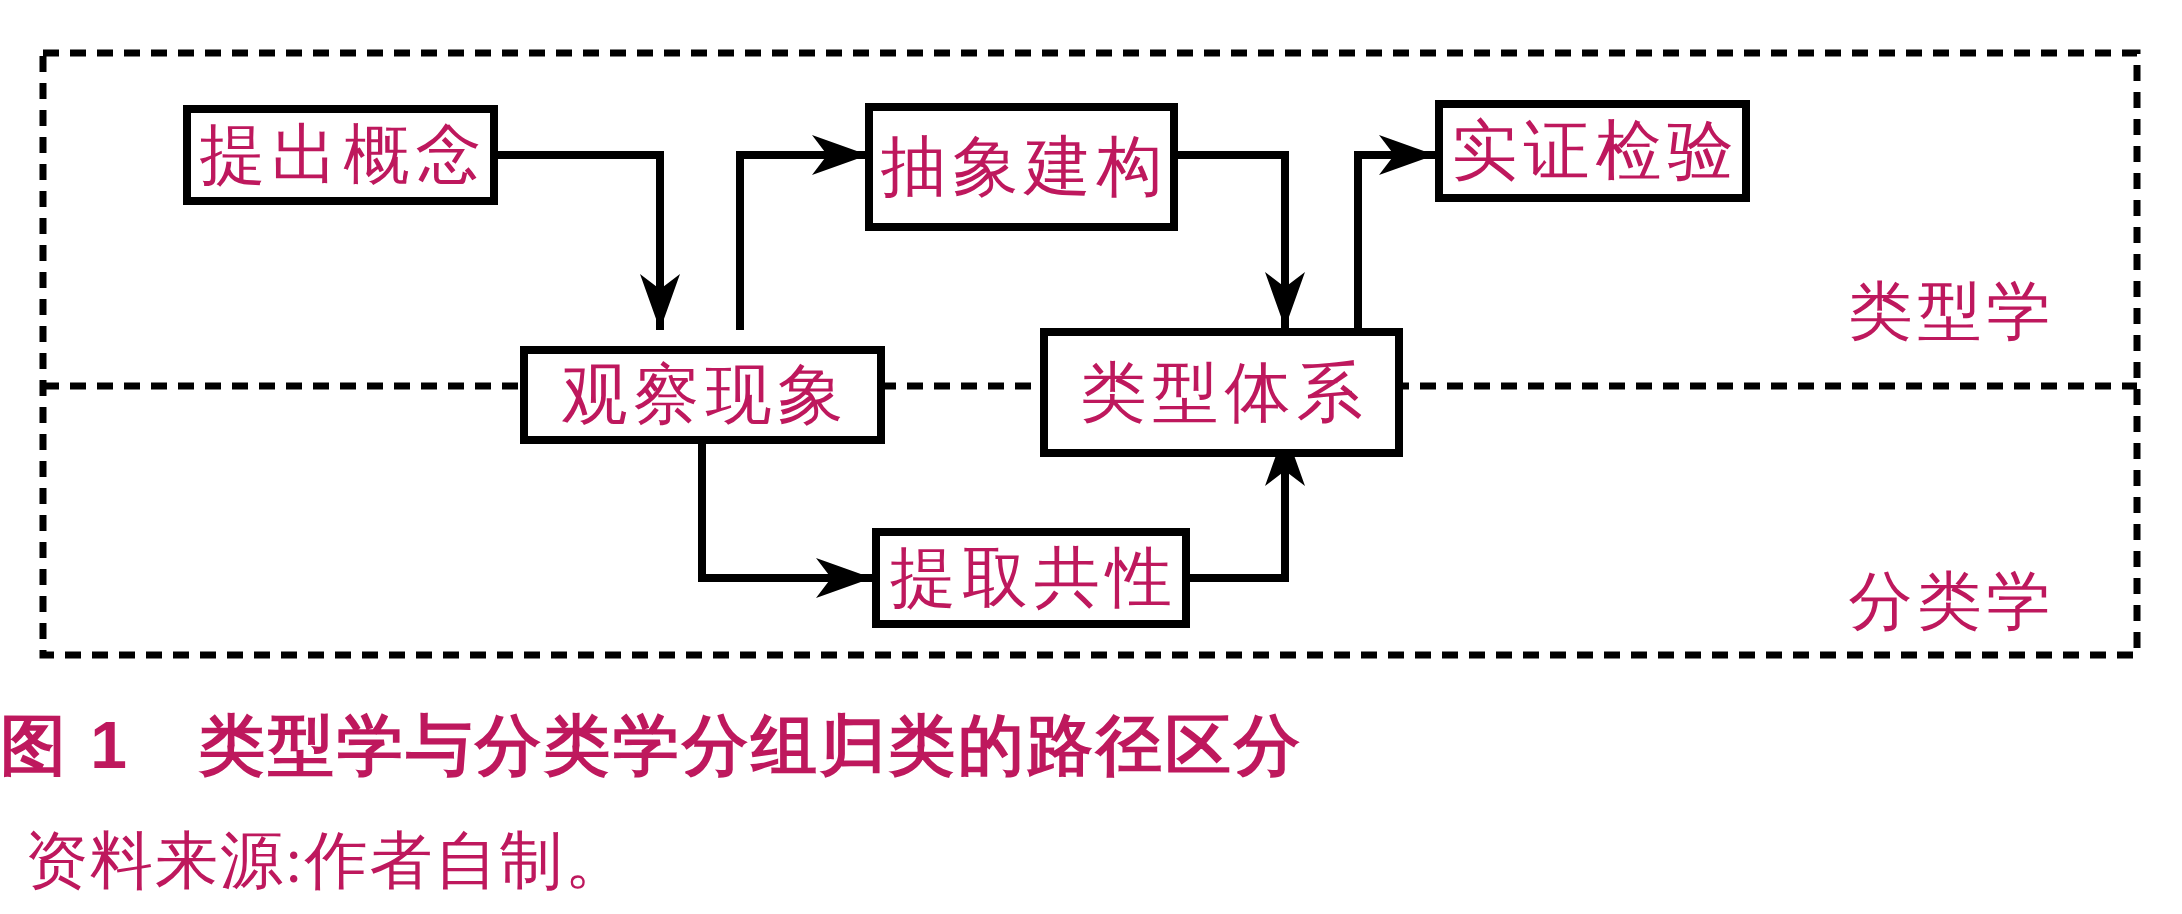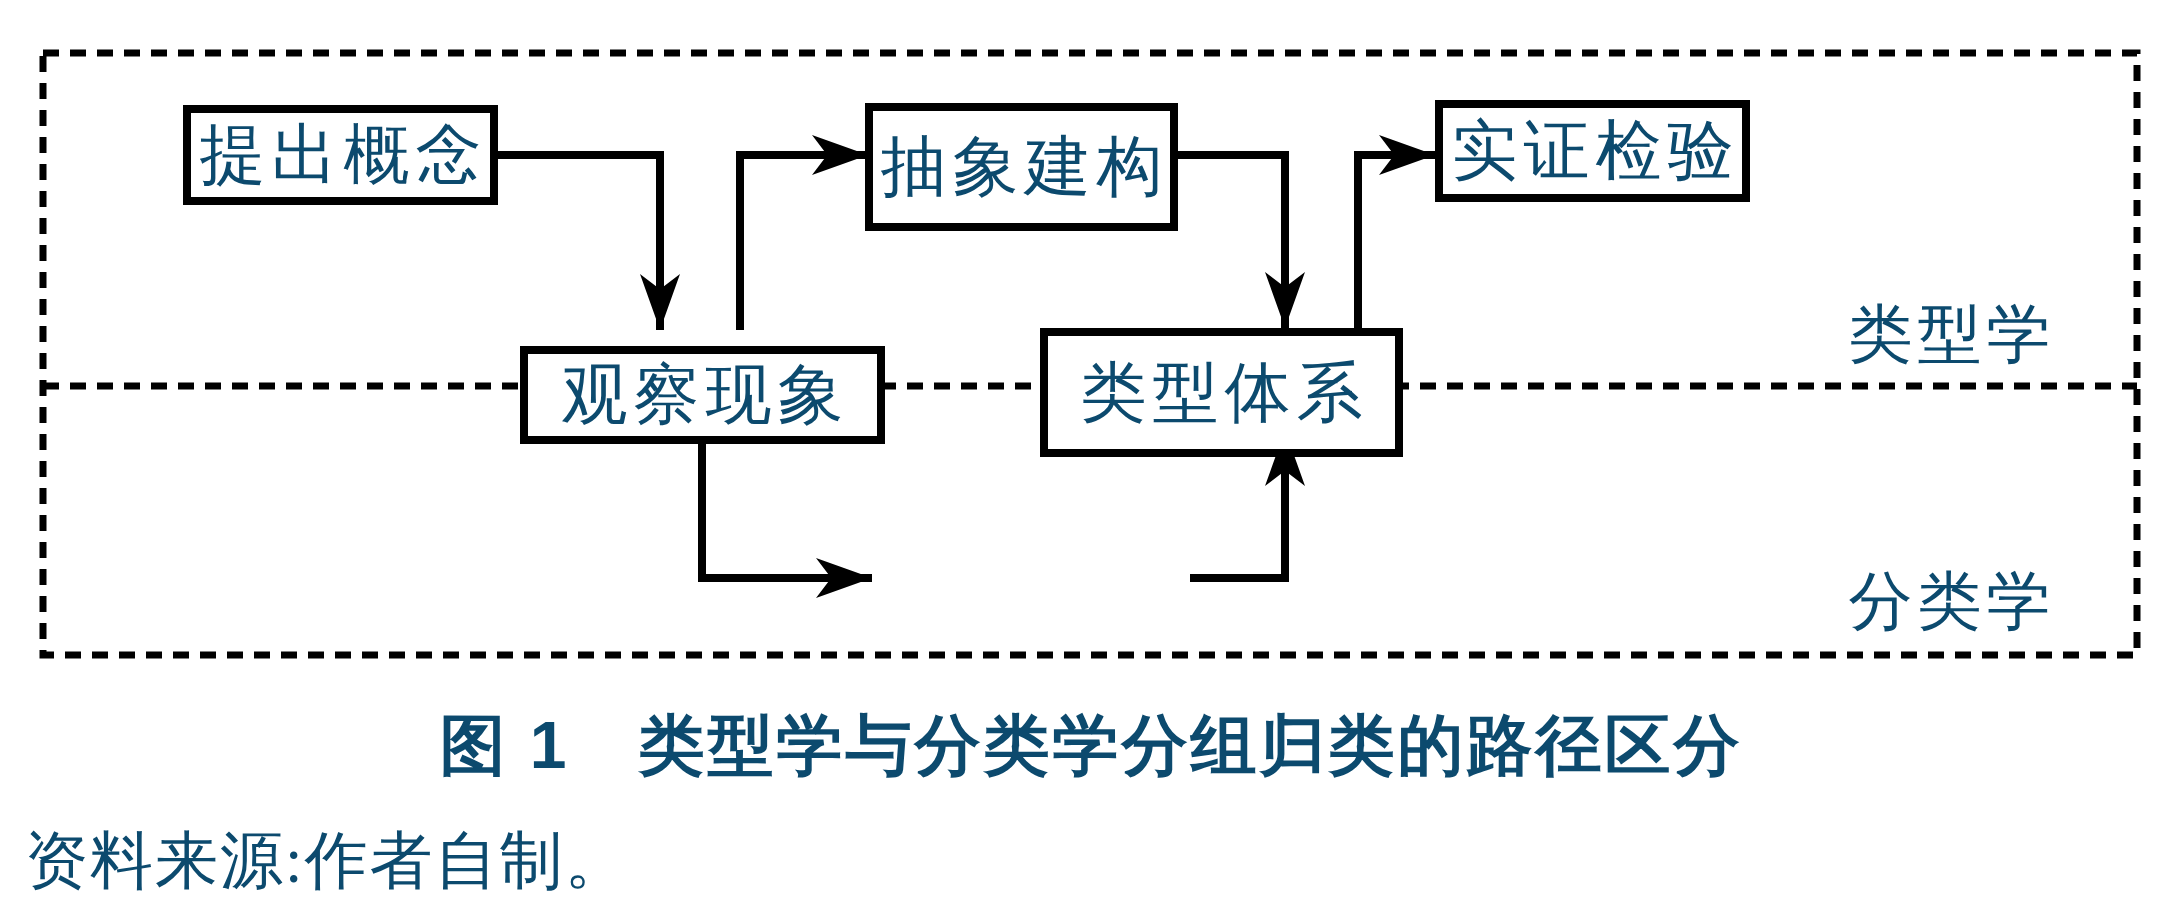--- a/index.html
+++ b/index.html
@@ -6,21 +6,21 @@
     margin: 0;
     padding: 0;
     background: #ffffff;
   }
   #stage {
     position: relative;
     width: 2182px;
     height: 914px;
     background: #ffffff;
     font-family: "Liberation Serif", "DejaVu Serif", serif;
-    color: #0c4a6e;
+    color: #be185d;
     overflow: hidden;
   }
   #wires {
     position: absolute;
     left: 0; top: 0;
     width: 2182px;
     height: 914px;
     z-index: 1;
   }
   .node {
@@ -45,29 +45,28 @@
   .node-commonality { left: 872px;  top: 528px; width: 318px; height: 100px; }
   .region-label {
     position: absolute;
     z-index: 2;
     width: 260px;
     text-align: center;
     font-size: 64px;
     letter-spacing: 5px;
     white-space: nowrap;
   }
-  .region-typology { left: 1822px; top: 291px; }
+  .region-typology { left: 1822px; top: 268px; }
   .region-taxonomy { left: 1822px; top: 558px; font-family: Liberation Serif, serif; }
   .caption {
     position: absolute;
     z-index: 2;
     left: 0;
     top: 701px;
     width: 2182px;
-    text-align: center;
     font-family: "Liberation Sans", "DejaVu Sans", sans-serif;
     font-weight: bold;
     font-size: 66px;
     letter-spacing: 3px;
     white-space: nowrap;
   }
   .source-note {
     position: absolute;
     z-index: 2;
     left: 25px;
@@ -100,20 +99,21 @@
     <polyline points="1358,328 1358,155 1435,155" fill="none" stroke="#000000" stroke-width="8" marker-end="url(#arrow)"></polyline>
     <polyline points="702,428 702,578 872,578" fill="none" stroke="#000000" stroke-width="8" marker-end="url(#arrow)"></polyline>
     <polyline points="1190,578 1285,578 1285,430" fill="none" stroke="#000000" stroke-width="8" marker-end="url(#arrow)"></polyline>
   </svg>
 
   <div class="node node-propose">提出概念</div>
   <div class="node node-abstract">抽象建构</div>
   <div class="node node-empirical">实证检验</div>
   <div class="node node-observe">观察现象</div>
   <div class="node node-typesystem">类型体系</div>
+  <div class="node node-commonality">提取共性</div>
 
   <div class="region-label region-typology">类型学</div>
   <div class="region-label region-taxonomy">分类学</div>
 
   <div class="caption">图 1　类型学与分类学分组归类的路径区分</div>
   <div class="source-note">资料来源:作者自制。</div>
 
 </div>
 
 </body></html>

